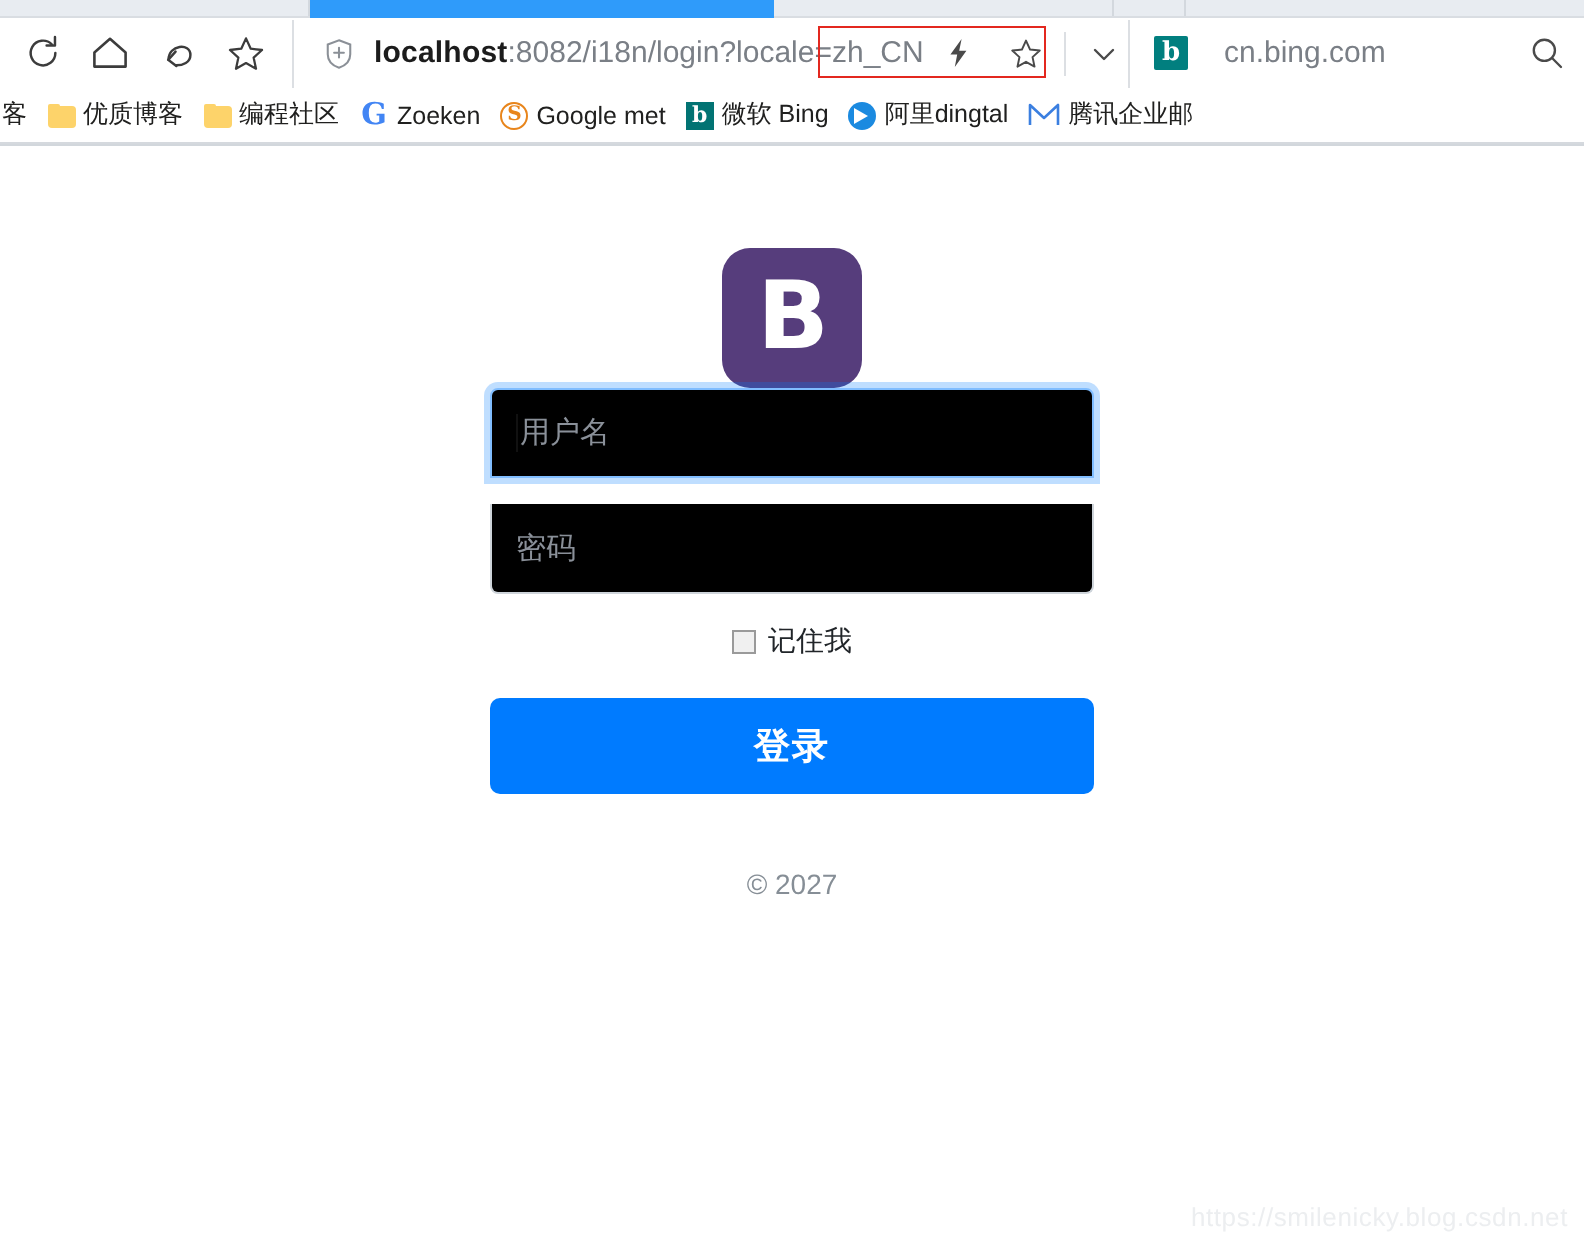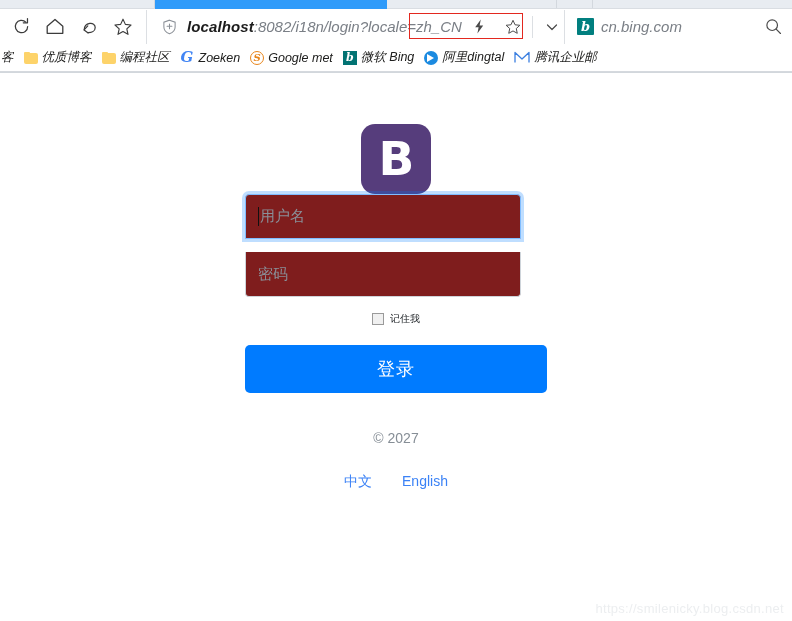--- a/index.html
+++ b/index.html
@@ -10,21 +10,20 @@
     background: #ffffff;
     font-family: "Liberation Sans", "DejaVu Sans", sans-serif;
   }
 
   
   #browser-chrome {
     width: 792px;
     background: #a21caf;
     border-bottom: 1px solid #d2d7dc;
     user-select: none;
-    font-style: italic;
   }
 
   
   #tab-strip {
     position: relative;
     height: 9px;
     background: #e8ecf1;
     border-bottom: 1px solid #d9dde2;
   }
   #tab-strip .tab-sep {
@@ -107,21 +106,21 @@
     background: #017f7f;
     display: flex; align-items: center; justify-content: center;
     flex: 0 0 auto;
     border-radius: 1px;
   }
   #bing-logo span {
     color: #fff; font-size: 13px; font-weight: bold; line-height: 1;
     font-family: "DejaVu Serif", serif;
   }
   #search-text {
-    font-size: 15px; color: #7a7f86; margin-left: 7px;
+    font-size: 15px; color: #7a7f86; margin-left: 18px;
     white-space: nowrap;
   }
   #search-go { margin-left: auto; padding-right: 10px; display:flex; align-items:center;}
 
   
   #bookmarks-bar {
     height: 28px;
     background: #ffffff;
     display: flex;
     align-items: center;
@@ -233,24 +232,24 @@
 
   #login-title {
     font-size: 25px;
     color: #212529;
     margin: 24px 0 17px 0;
     font-weight: normal;
     letter-spacing: 1px;
   }
 
   .field {
-    width: 276px;
+    width: 302px;
     height: 45px;
     border: 1px solid #ced4da;
-    background: #7f1d1d;
+    background: #000000;
     font-size: 15px;
     color: #495057;
     padding: 0 12px;
     display: flex;
     align-items: center;
     position: relative;
   }
   .field .ph { color: #8a9099; }
   #username-field {
     border: 1px solid #80bdff;
@@ -266,21 +265,21 @@
     border-radius: 0 0 4px 4px;
     border-top: none;
     margin-top: 13px;
   }
 
   #remember-row {
     margin: 15px 0 0 0;
     display: flex;
     align-items: center;
     justify-content: center;
-    font-size: 10px;
+    font-size: 14px;
     color: #212529;
   }
   #remember-checkbox {
     width: 12px; height: 12px;
     border: 1px solid #9a9a9a;
     background: #f0f0f0;
     margin-right: 6px;
     flex: 0 0 auto;
   }
 
@@ -289,21 +288,21 @@
     height: 48px;
     margin-top: 19px;
     background: #007bff;
     border: none;
     border-radius: 5px;
     color: #ffffff;
     font-size: 18px;
     font-family: "Liberation Sans", sans-serif;
     letter-spacing: 1px;
     cursor: pointer;
-    display: flex; align-items: center; justify-content: center;
+    display: flex; align-items: center; justify-content: center; font-weight: bold;
   }
 
   #copyright {
     margin-top: 37px;
     font-size: 14px;
     color: #868e96;
   }
 
   #lang-links {
     margin-top: 27px;
@@ -484,21 +483,17 @@
 
     <div id="remember-row">
       <span id="remember-checkbox"></span>
       <span>记住我</span>
     </div>
 
     <button id="login-button">登录</button>
 
     <div id="copyright">© 2027</div>
 
-    <div id="lang-links">
-      <a>中文</a>
-      <a>English</a>
-    </div>
 
   </div>
 
   <div id="watermark">https://smilenicky.blog.csdn.net</div>
 </div>
 
 </body></html>

